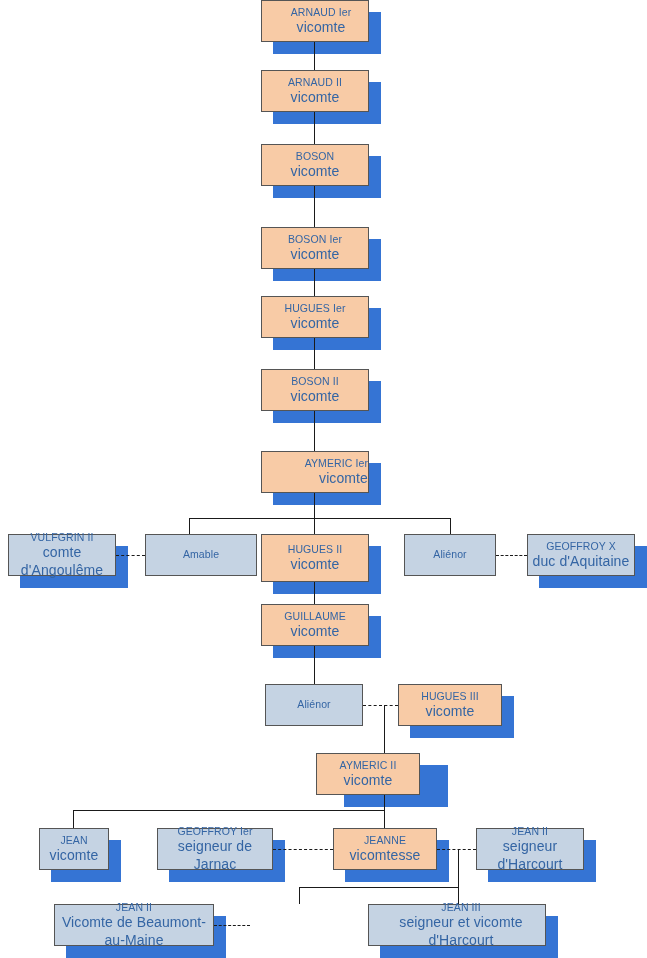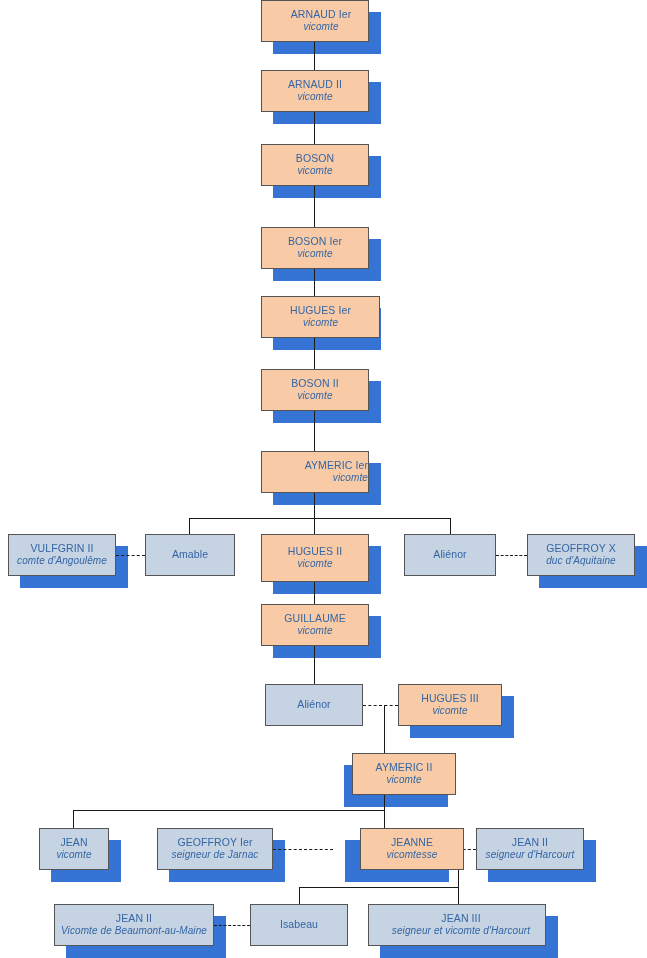--- a/index.html
+++ b/index.html
@@ -3,21 +3,21 @@
 <meta charset="utf-8">
 <style>
   html,body{margin:0;padding:0;background:#ffffff;}
   body{font-family:"Liberation Sans",sans-serif;}
   #canvas{position:relative;width:647px;height:958px;background:#ffffff;overflow:hidden;}
 
   .node{position:absolute;box-sizing:border-box;border:1px solid #555555;
         display:flex;flex-direction:column;align-items:center;justify-content:center;
         color:#3465a4;text-align:center;line-height:1.25;z-index:3;}
   .node .l1{font-size:10.5px;letter-spacing:.1px;}
-  .node .l2{font-size:10px;letter-spacing:.1px;font-style:italic;}
+  .node .l2{font-size:14px;letter-spacing:.1px;}
   .node.orange{background:#f8cba6;}
   .node.blue{background:#c5d3e3;}
 
   .shadow{position:absolute;background:#3574d4;z-index:1;}
 
   .edge{position:absolute;background:#1a1a1a;z-index:2;}
   .edge.h{height:1px;}
   .edge.v{width:1px;}
 
   .dash{position:absolute;height:0;border-top:1px dashed #1a1a1a;z-index:2;}
@@ -90,38 +90,38 @@
     <span class="l2">vicomte</span>
   </div>
   <div class="node orange" style="left:261px;top:144px;width:108px;height:42px;">
     <span class="l1">BOSON</span>
     <span class="l2">vicomte</span>
   </div>
   <div class="node orange" style="left:261px;top:227px;width:108px;height:42px;">
     <span class="l1">BOSON Ier</span>
     <span class="l2">vicomte</span>
   </div>
-  <div class="node orange" style="left:261px;top:296px;width:119px;height:42px;">
+  <div class="node orange" style="left:261px;top:296px;width:108px;height:42px;">
     <span class="l1">HUGUES Ier</span>
     <span class="l2">vicomte</span>
   </div>
   <div class="node orange" style="left:261px;top:369px;width:108px;height:42px;">
     <span class="l1">BOSON II</span>
     <span class="l2">vicomte</span>
   </div>
   <div class="node orange" style="left:261px;top:451px;width:108px;height:42px;align-items:flex-end;">
     <span class="l1">AYMERIC Ier</span>
     <span class="l2">vicomte</span>
   </div>
 
   <div class="node blue" style="left:8px;top:534px;width:108px;height:42px;">
     <span class="l1">VULFGRIN II</span>
     <span class="l2">comte d'Angoulême</span>
   </div>
-  <div class="node blue" style="left:145px;top:534px;width:90px;height:42px;">
+  <div class="node blue" style="left:145px;top:534px;width:112px;height:42px;">
     <span class="l1">Amable</span>
   </div>
   <div class="node orange" style="left:261px;top:534px;width:108px;height:48px;">
     <span class="l1">HUGUES II</span>
     <span class="l2">vicomte</span>
   </div>
   <div class="node blue" style="left:404px;top:534px;width:92px;height:42px;">
     <span class="l1">Aliénor</span>
   </div>
   <div class="node blue" style="left:527px;top:534px;width:108px;height:42px;">
@@ -135,47 +135,44 @@
   </div>
 
   <div class="node blue" style="left:265px;top:684px;width:98px;height:42px;">
     <span class="l1">Aliénor</span>
   </div>
   <div class="node orange" style="left:398px;top:684px;width:104px;height:42px;">
     <span class="l1">HUGUES III</span>
     <span class="l2">vicomte</span>
   </div>
 
-  <div class="node orange" style="left:352px;top:753px;width:104px;height:42px;">
+  <div class="node orange" style="left:316px;top:753px;width:104px;height:42px;">
     <span class="l1">AYMERIC II</span>
     <span class="l2">vicomte</span>
   </div>
 
   <div class="node blue" style="left:39px;top:828px;width:70px;height:42px;">
     <span class="l1">JEAN</span>
     <span class="l2">vicomte</span>
   </div>
   <div class="node blue" style="left:157px;top:828px;width:116px;height:42px;">
     <span class="l1">GEOFFROY Ier</span>
     <span class="l2">seigneur de Jarnac</span>
   </div>
-  <div class="node orange" style="left:333px;top:828px;width:104px;height:42px;margin-left:27px;">
+  <div class="node orange" style="left:333px;top:828px;width:104px;height:42px;">
     <span class="l1">JEANNE</span>
     <span class="l2">vicomtesse</span>
   </div>
   <div class="node blue" style="left:476px;top:828px;width:108px;height:42px;">
     <span class="l1">JEAN II</span>
     <span class="l2">seigneur d'Harcourt</span>
   </div>
 
   <div class="node blue" style="left:54px;top:904px;width:160px;height:42px;">
     <span class="l1">JEAN II</span>
     <span class="l2">Vicomte de Beaumont-au-Maine</span>
   </div>
-  <div class="node blue" style="left:250px;top:904px;width:98px;height:42px;">
-    <span class="l1">Isabeau</span>
-  </div>
   <div class="node blue" style="left:368px;top:904px;width:178px;height:42px;padding-left:8px;">
     <span class="l1">JEAN III</span>
     <span class="l2">seigneur et vicomte d'Harcourt</span>
   </div>
 
 </div>
 
 </body></html>

